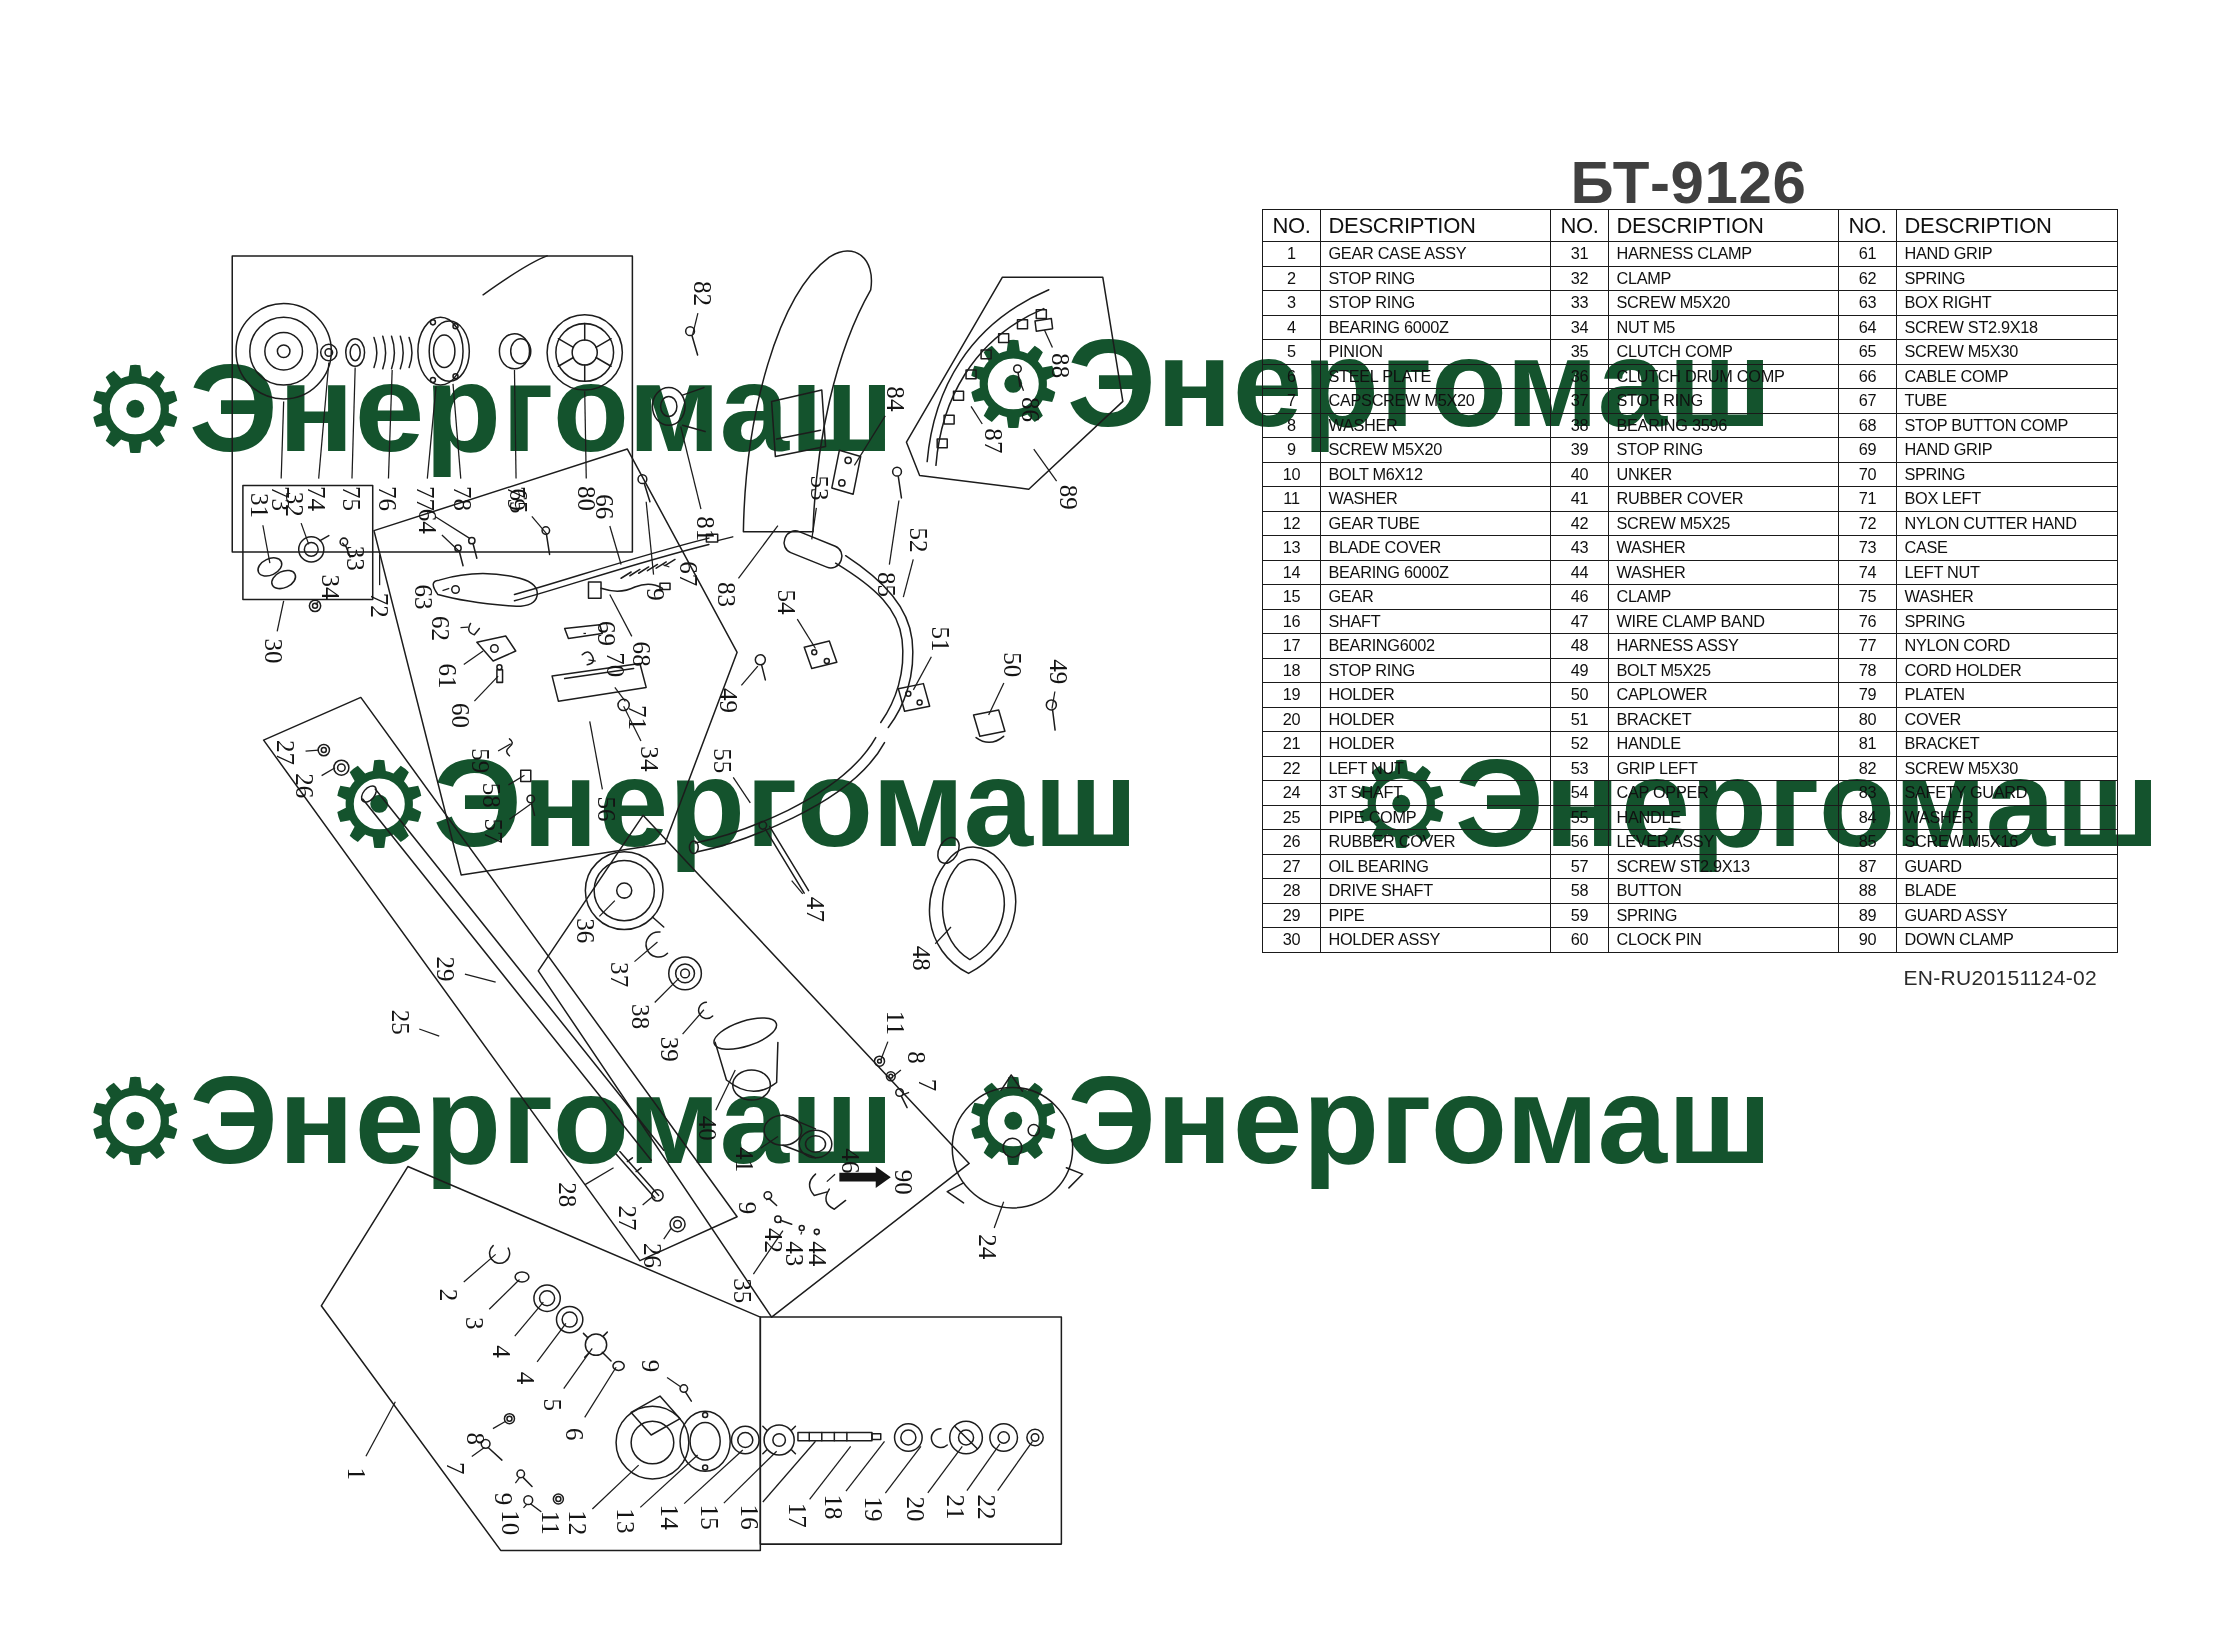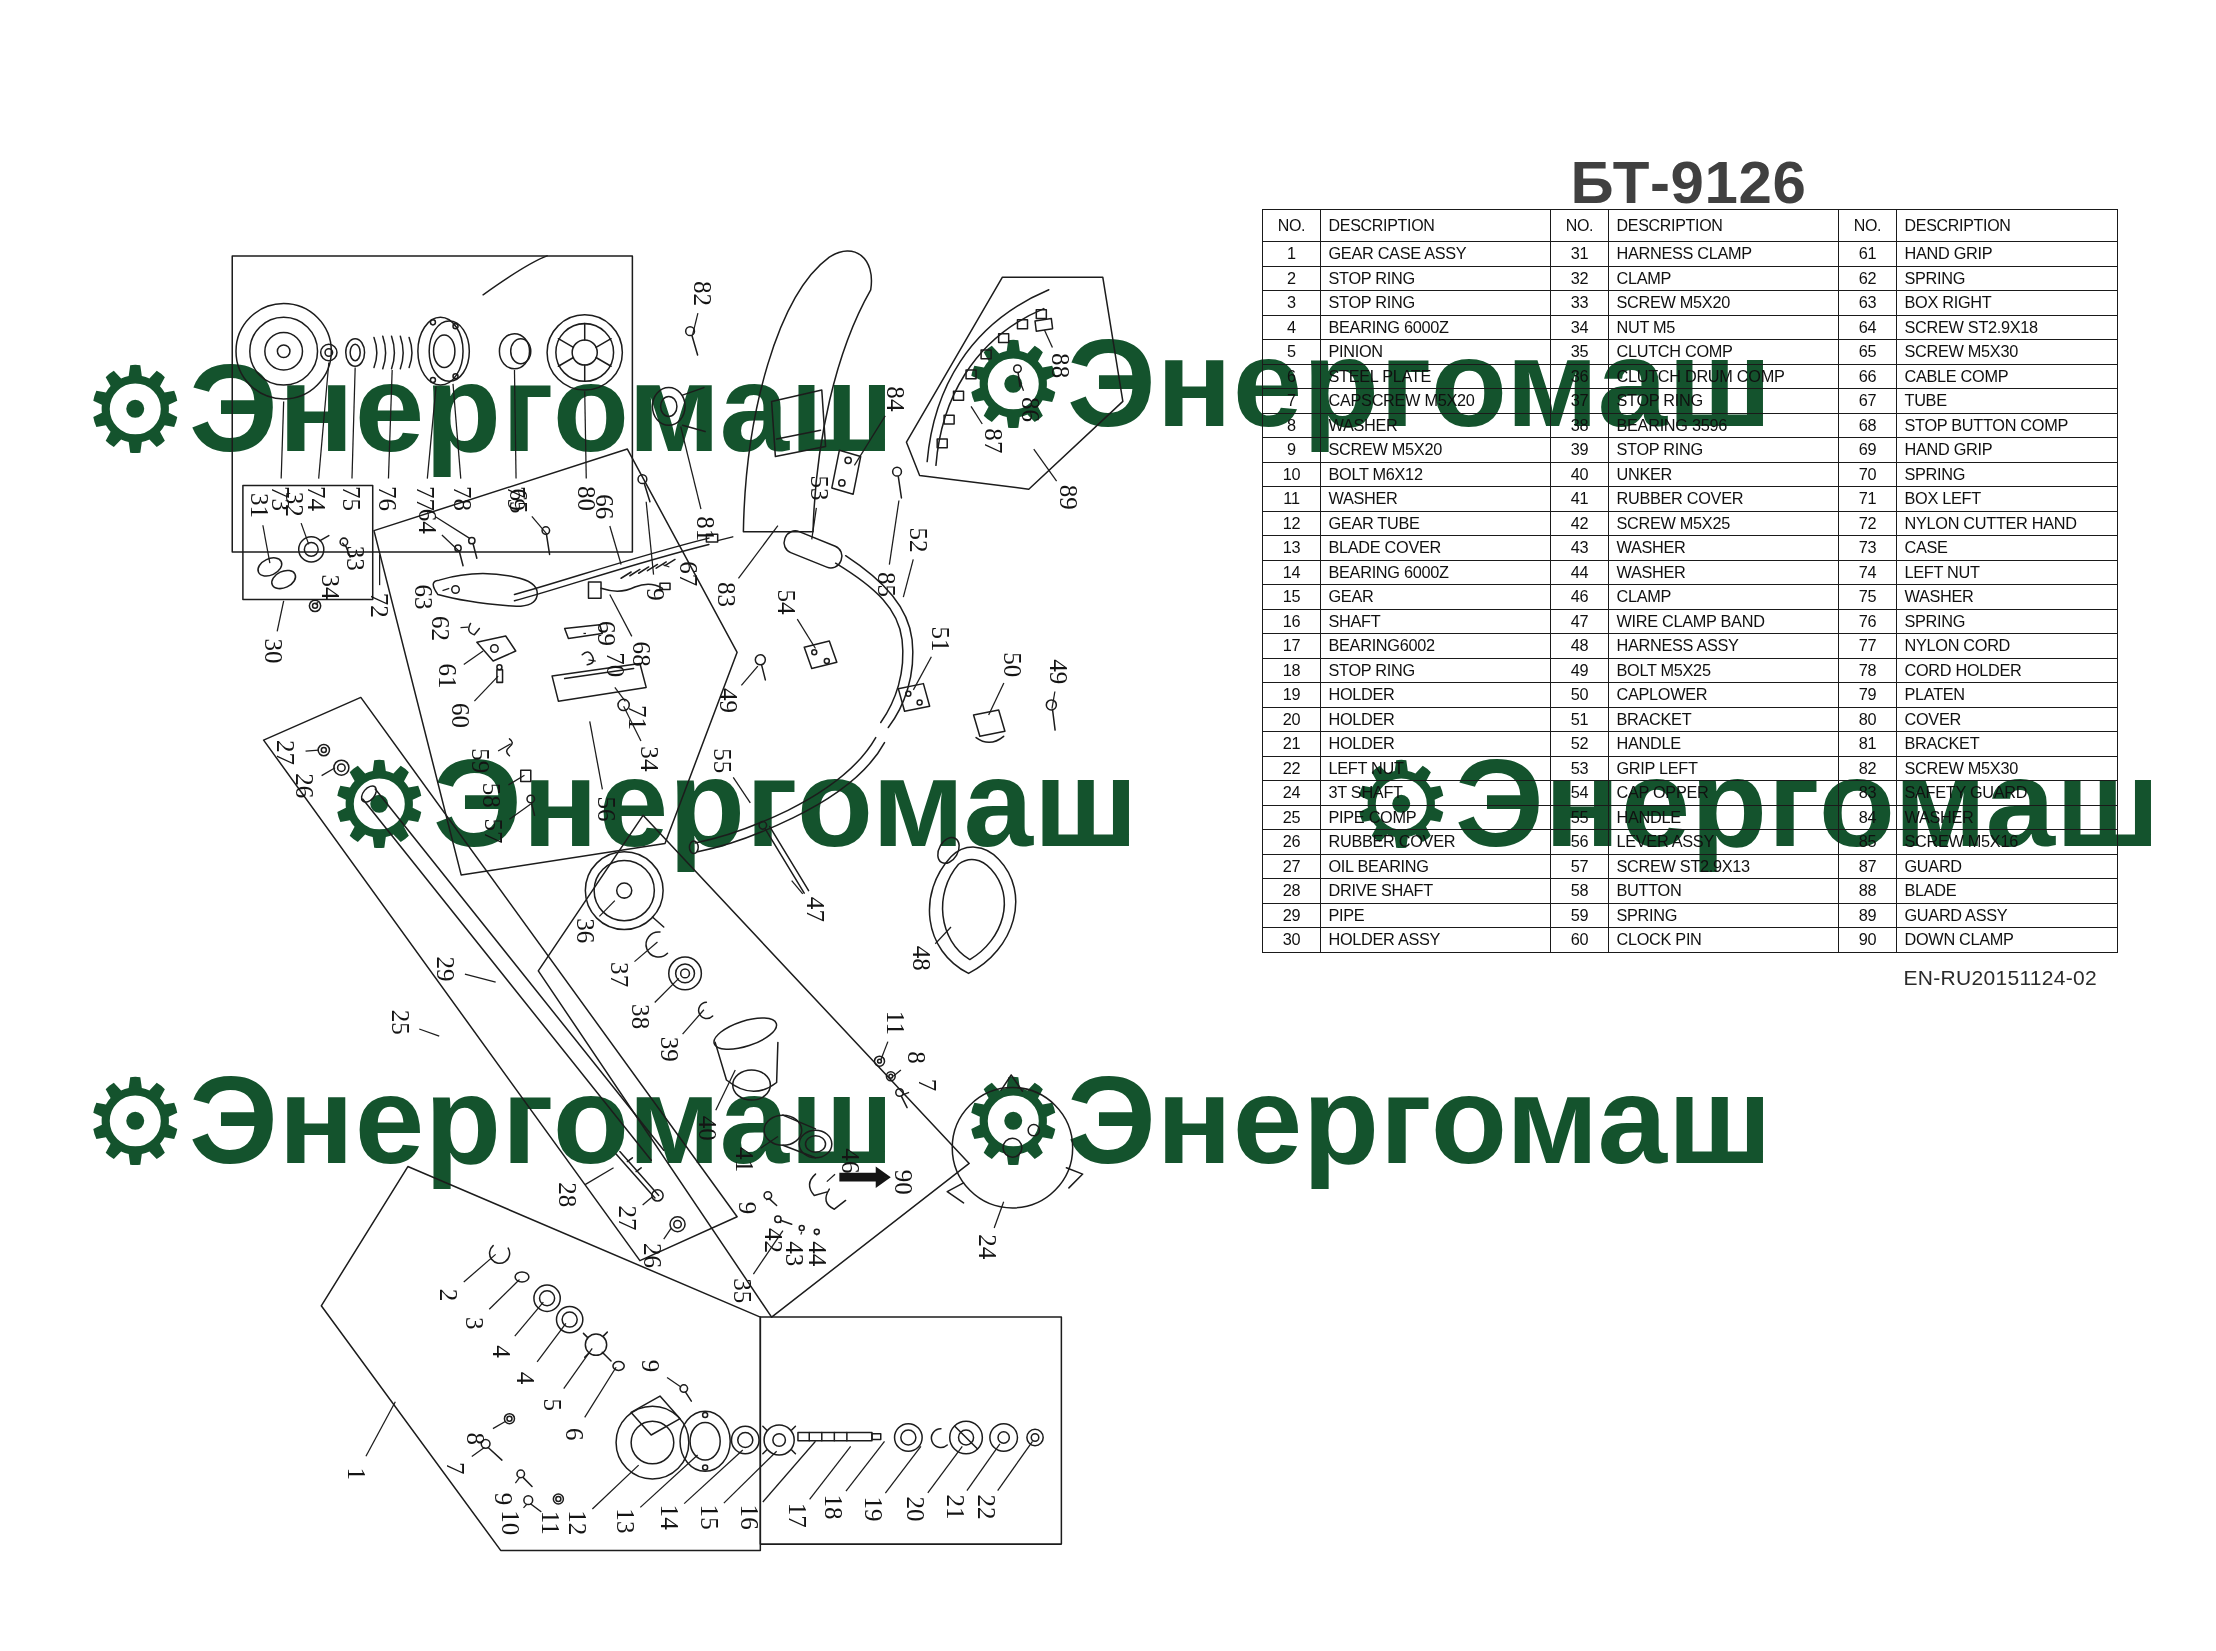--- a/index.html
+++ b/index.html
@@ -18,21 +18,21 @@
   .callout{font-family:"Liberation Serif","DejaVu Serif",serif;font-size:40px;fill:#141414;}
   .solid{fill:#141414;stroke:none;}
 
   
   #title{position:absolute;left:1262px;top:148px;width:853px;text-align:center;z-index:2;
          font-size:60px;font-weight:bold;color:#404040;letter-spacing:0.6px;}
   #parts-table{position:absolute;left:1262px;top:209px;width:853px;z-index:2;
          border-collapse:collapse;table-layout:fixed;background:transparent;border:1.9px solid #111;}
   #parts-table th,#parts-table td{border:1.3px solid #1a1a1a;font-size:16.3px;color:#101010;
          overflow:hidden;white-space:nowrap;letter-spacing:-0.3px;background:transparent;}
-  #parts-table th{height:29px;font-weight:normal;font-size:16px;}
+  #parts-table th{height:29px;font-weight:normal;font-size:22px;}
   #parts-table tr{height:24.5px;}
   .no-col{width:58px;text-align:center;}
   .desc-col{text-align:left;padding-left:7.5px;}
   #doccode{position:absolute;right:119px;top:966px;z-index:2;font-size:21px;color:#2a2a2a;letter-spacing:0.3px;}
 </style>
 </head>
 <body>
 
 <div id="screen">
 

